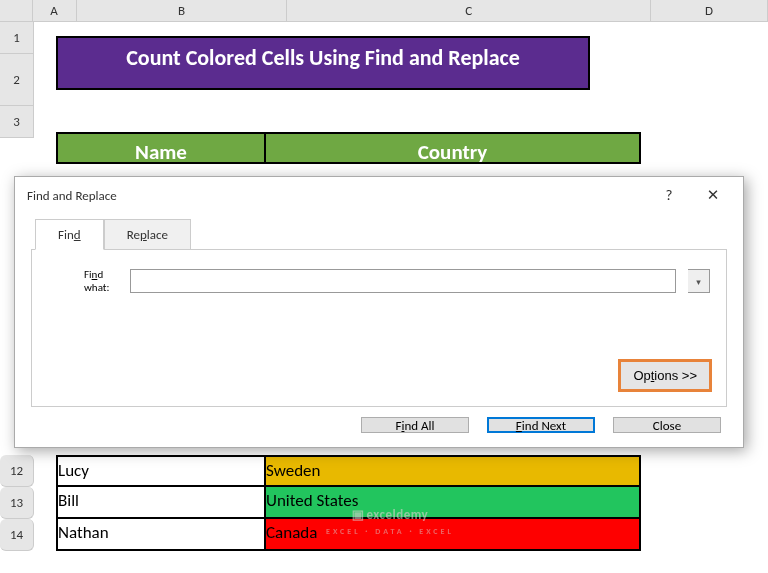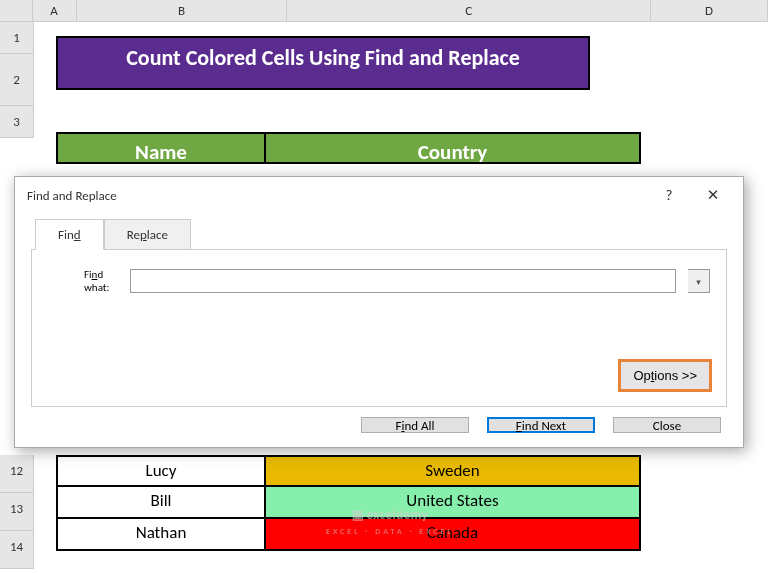--- a/index.html
+++ b/index.html
@@ -75,47 +75,48 @@
     .th-name { width: 210px; }
     .th-country { width: 375px; border-left: none; text-align: center; }
     
     .data-rows {
       position: absolute;
       left: 56px; top: 455px;
     }
     .data-row { display: flex; height: 32px; }
     .data-cell {
       border: 2px solid #000;
-      text-align: center;
+      text-align: left;
       font-size: 17px;
       line-height: 28px;
     }
     .data-row + .data-row .data-cell { border-top: none; }
     .dc-name { width: 210px; background: #fff; }
     .dc-country { width: 375px; border-left: none; }
     .bg-gold { background: #e8b900; }
-    .bg-blue { background: #86efac; }
+    .bg-blue { background: #22c55e; }
     .bg-red { background: #fe0000; }
     
     
     .row-labels-bottom {
       position: absolute;
       left: 0;
       top: 455px;
       width: 34px;
     }
     .row-labels-bottom div {
-      height: 38px;
+      height: 32px;
       background: #e6e6e6;
       border-right: 1px solid #ccc;
       border-bottom: 1px solid #ccc;
       text-align: center;
       line-height: 32px;
       font-size: 13px;
       color: #333;
+      border-radius: 6px;
     }
     
     
     .dialog {
       position: absolute;
       left: 14px; top: 176px;
       width: 730px; height: 272px;
       background: #fff;
       border: 1px solid #aaa;
       box-shadow: 3px 3px 14px rgba(0,0,0,0.35);

